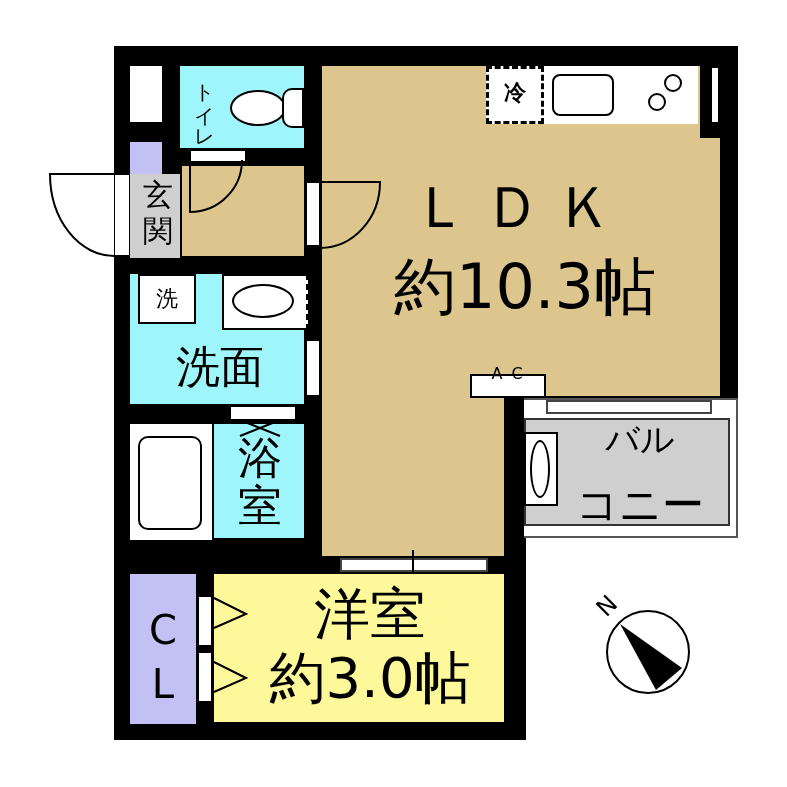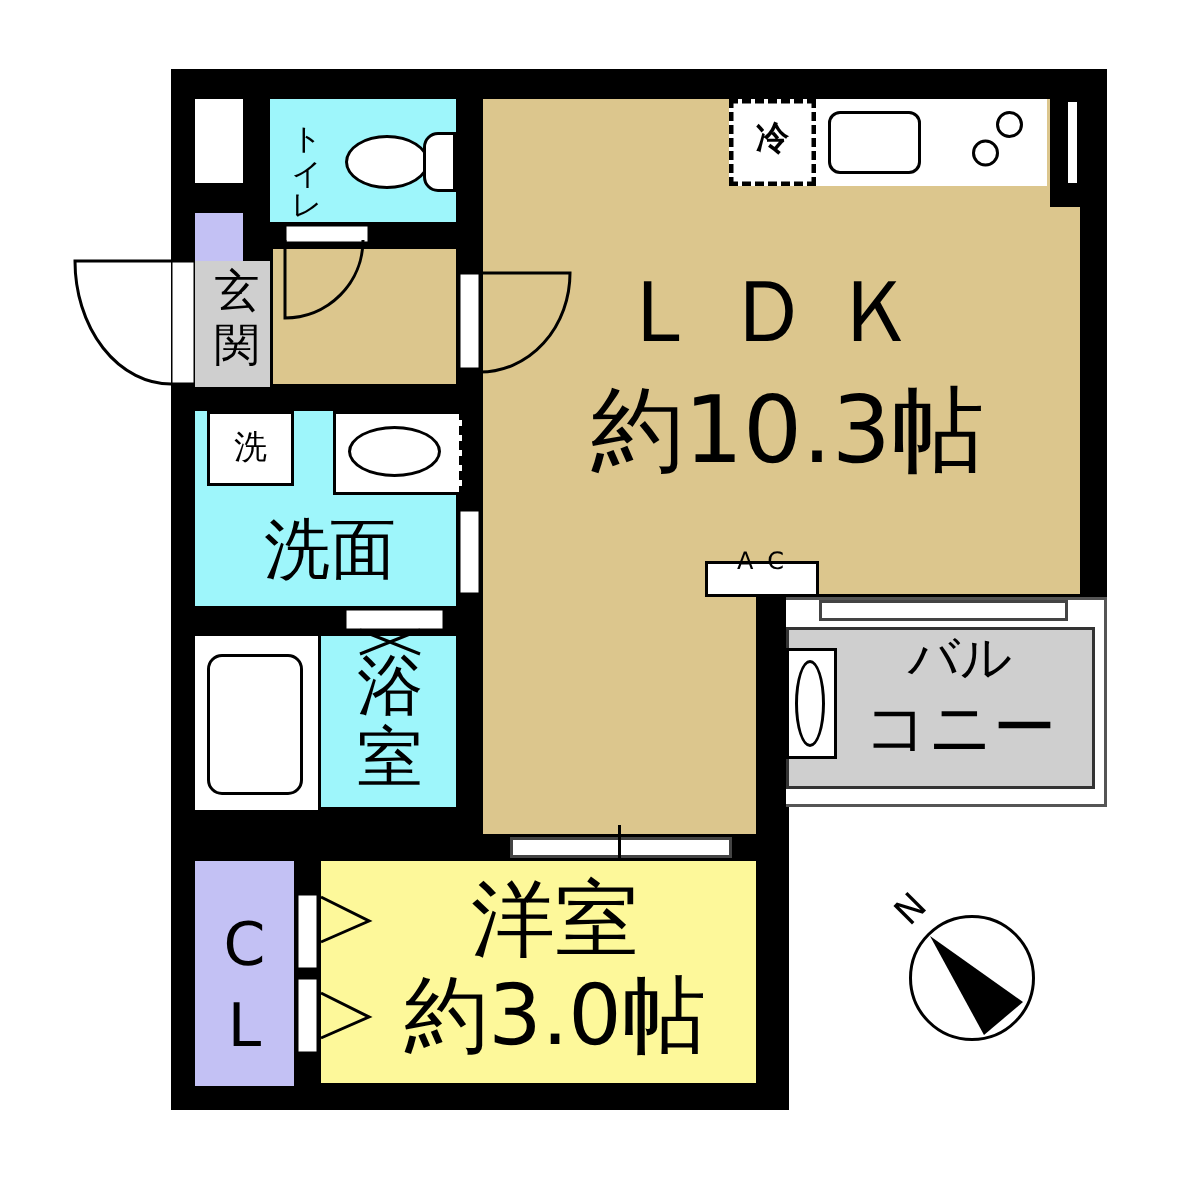--- a/index.html
+++ b/index.html
@@ -43,21 +43,21 @@
 <div class="abs white" style="left:470px; top:374px; width:76px; height:24px; border:2px solid #000;"></div>
 <div class="lbl" style="left:470px; top:366px; width:76px; font-size:16px; letter-spacing:2px;">A C</div>
 
 <div class="abs" style="left:520px; top:398px; width:218px; height:140px; border:2px solid #555; background:#fff;"></div>
 <div class="abs room-gray" style="left:524px; top:418px; width:206px; height:108px; border:2px solid #333;"></div>
 <div class="abs wall" style="left:506px; top:398px; width:18px; height:160px;"></div>
 <div class="abs white" style="left:546px; top:400px; width:166px; height:14px; border:2px solid #444;"></div>
 <div class="abs" style="left:524px; top:432px; width:34px; height:74px; border:2px solid #000; background:#fff;"></div>
 <div class="abs" style="left:530px; top:440px; width:20px; height:58px; border:2px solid #000; border-radius:50%;"></div>
 <div class="lbl" style="left:580px; top:422px; width:120px; font-size:34px;">バル</div>
-<div class="lbl" style="left:560px; top:464px; width:160px; font-size:42px;">コニー</div>
+<div class="lbl" style="left:560px; top:484px; width:160px; font-size:42px;">コニー</div>
 
 <div class="abs white" style="left:130px; top:66px; width:32px; height:56px;"></div>
 
 <div class="abs room-cyan" style="left:180px; top:66px; width:124px; height:82px;"></div>
 <div class="lbl" style="left:190px; top:70px; width:30px; font-size:20px; line-height:1.1;">
   <span style="writing-mode:vertical-rl;">トイレ</span>
 </div>
 <div class="abs" style="left:230px; top:90px; width:56px; height:36px; border:2px solid #000; border-radius:50%; background:#fff;"></div>
 <div class="abs" style="left:282px; top:88px; width:22px; height:40px; border:2px solid #000; border-radius:10px 0 0 10px; background:#fff;"></div>
 <div class="abs white" style="left:190px; top:150px; width:56px; height:12px; border:1px solid #000;"></div>

